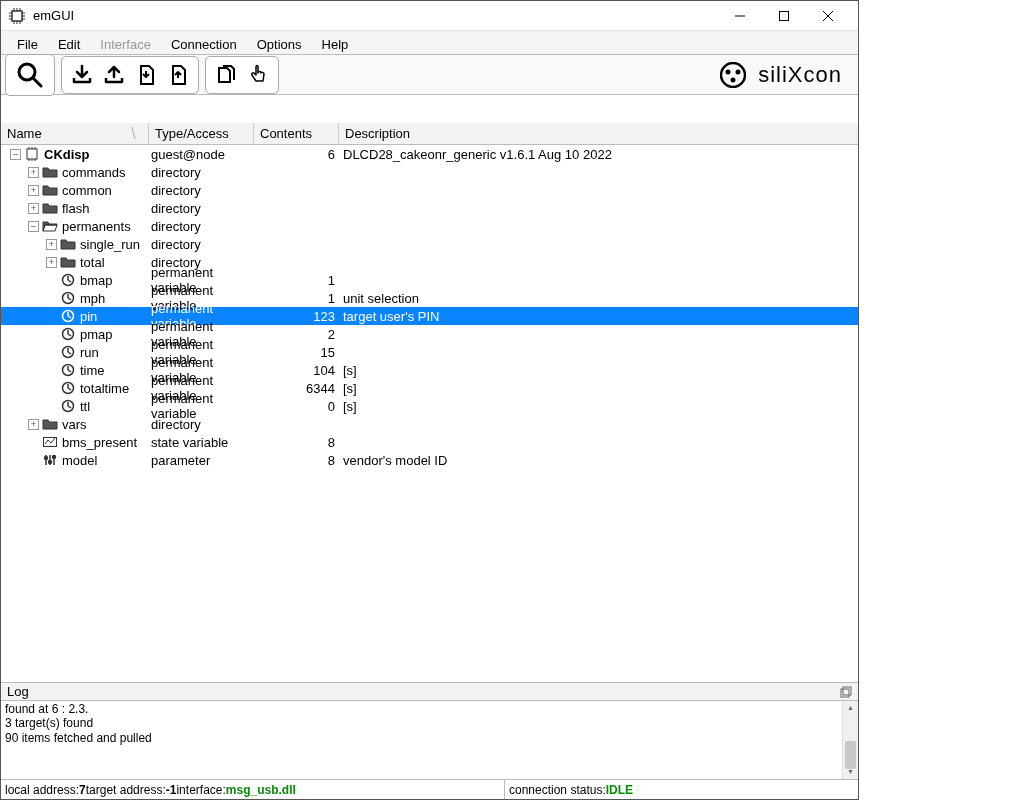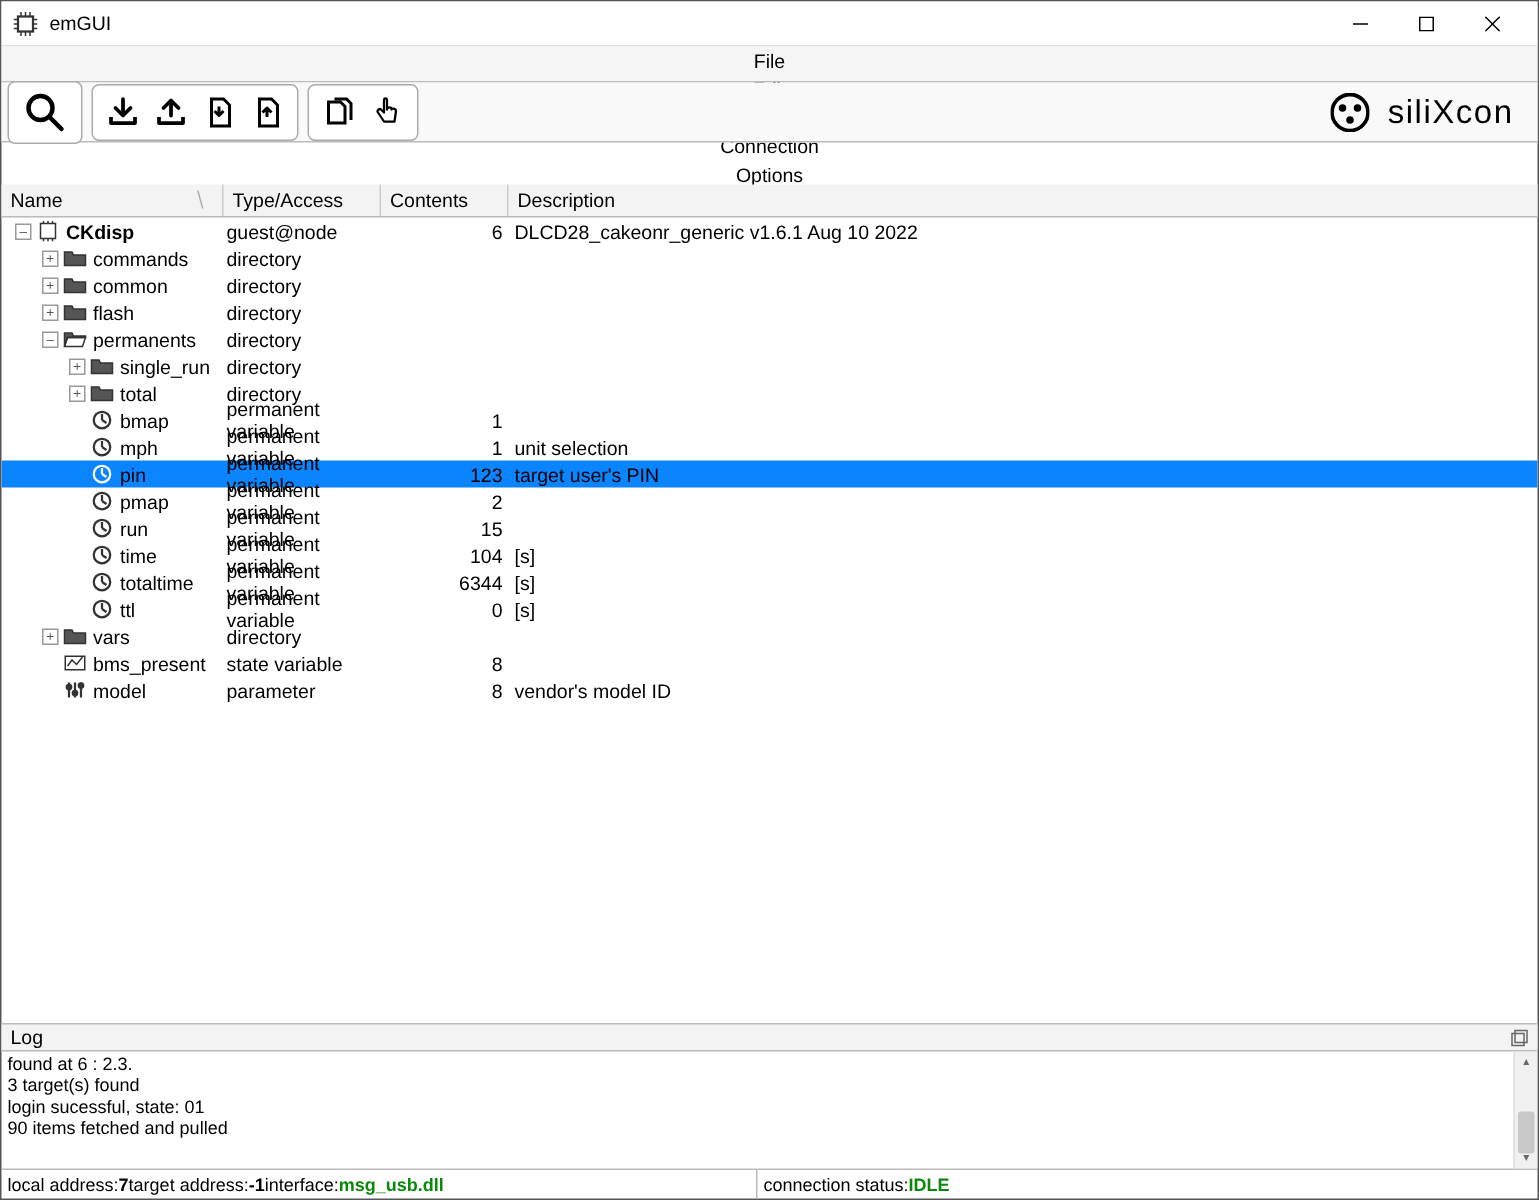--- a/index.html
+++ b/index.html
@@ -1,26 +1,26 @@
 <!DOCTYPE html>
 <html><head>
 <meta charset="utf-8">
 <style>
   * { box-sizing: border-box; }
   html, body { margin:0; padding:0; font-family: "Segoe UI", Tahoma, sans-serif; font-size:13px; color:#000; background:#fff; }
-  .window { width:1026px; height:800px; border:1px solid #555; display:flex; flex-direction:column; background:#fff; }
+  .window { width:859px; height:800px; border:1px solid #555; display:flex; flex-direction:column; background:#fff; }
   
   .titlebar { height:30px; display:flex; align-items:center; padding:0 8px; background:#fff; border-bottom:1px solid #e0e0e0;}
   .titlebar .app-icon { width:16px; height:16px; margin-right:8px; }
   .titlebar .title { flex:0 0 auto; }
   .titlebar .spacer { flex:1; }
   .winbtn { width:44px; height:28px; display:flex; align-items:center; justify-content:center; }
   .winbtn svg { display:block;}
   
-  .menubar { height:24px; display:flex; align-items:center; padding:0 6px; border-bottom:1px solid #bbb; background:#f5f5f5;flex-direction:column;}
+  .menubar { height:24px; display:flex; align-items:flex-end; padding:0 6px; border-bottom:1px solid #bbb; background:#f5f5f5;}
   .menuitem { padding:2px 10px; }
   .menuitem.disabled { color:#999;}
   
   .toolbar { height:40px; border-bottom:1px solid #bbb; background:#f9f9f9; display:flex; align-items:center; padding:0 4px;}
   .tbgroup { display:flex; align-items:center; gap:2px; border:1px solid #aaa; border-radius:5px; padding:3px 5px; margin-right:6px; background:#fff;}
   .tbtn { width:30px; height:30px; display:flex; align-items:center; justify-content:center; }
   .tbtn.big { width:38px; height:34px;}
   .toolbar .spacer { flex:1;}
   .brand { display:flex; gap:12px; padding-right:12px; font-size:22px; letter-spacing:1px;}
   .brand svg { display:block;}
@@ -28,21 +28,21 @@
   .colheader { display:flex; height:22px; align-items:stretch; background:#f3f3f3; border-bottom:1px solid #bbb;margin-top:28px;}
   .colheader .col { border-right:1px solid #ccc; padding:2px 6px; display:flex; align-items:center;}
   .colheader .col.name { width:148px; position:relative;}
   .colheader .col.name::after { content:""; position:absolute; right:4px; top:4px; width:10px; height:12px; border-left:1px solid #aaa; transform: skewX(15deg);}
   .colheader .col.type { width:105px;}
   .colheader .col.contents { width:85px;}
   .colheader .col.desc { flex:1; border-right:none;}
   
   .treepane { flex:1; overflow:auto; }
   .row { display:flex; align-items:center; height:18px; }
-  .row.selected { background:#0a84ff; color:#000000;}
+  .row.selected { background:#0a84ff; color:#ffffff;}
   .row .cellname { width:148px; display:flex; align-items:center; overflow:hidden;}
   .row .celltype { width:105px; padding-left:2px;}
   .row .cellcontents { width:85px; text-align:right; padding-right:4px;}
   .row .celldesc { flex:1; padding-left:4px;}
   .expander { width:11px; height:11px; border:1px solid #999; margin:0 3px; display:flex; align-items:center; justify-content:center; font-size:9px; line-height:1; color:#555; background:#fff; flex-shrink:0;}
   .expander.blank { border:none; background:transparent;}
   .icon { width:16px; height:14px; margin-right:4px; flex-shrink:0;}
   .indent { display:inline-block; flex-shrink:0;}
   .bold { font-weight:600;}
   
@@ -461,21 +461,20 @@
     <span class="spacer"></span>
     <svg class="popouticon" viewBox="0 0 12 12">
         <rect x="1" y="3" width="8" height="8" fill="none" stroke="#666"></rect>
         <rect x="3" y="1" width="8" height="8" fill="none" stroke="#666"></rect>
       </svg>
   </div>
 
   <div class="logbody" id="logbody">
     <div>found at 6 : 2.3.</div>
       <div>3 target(s) found</div>
-      <div>login sucessful, state: 01</div>
       <div>90 items fetched and pulled</div>
   <div class="scrollbar">
       <div class="arr" style="top:0">▴</div>
       <div class="thumb"></div>
       <div class="arr" style="bottom:0">▾</div>
     </div>
     </div>
 
   <div class="status">
     <div class="cell first">

